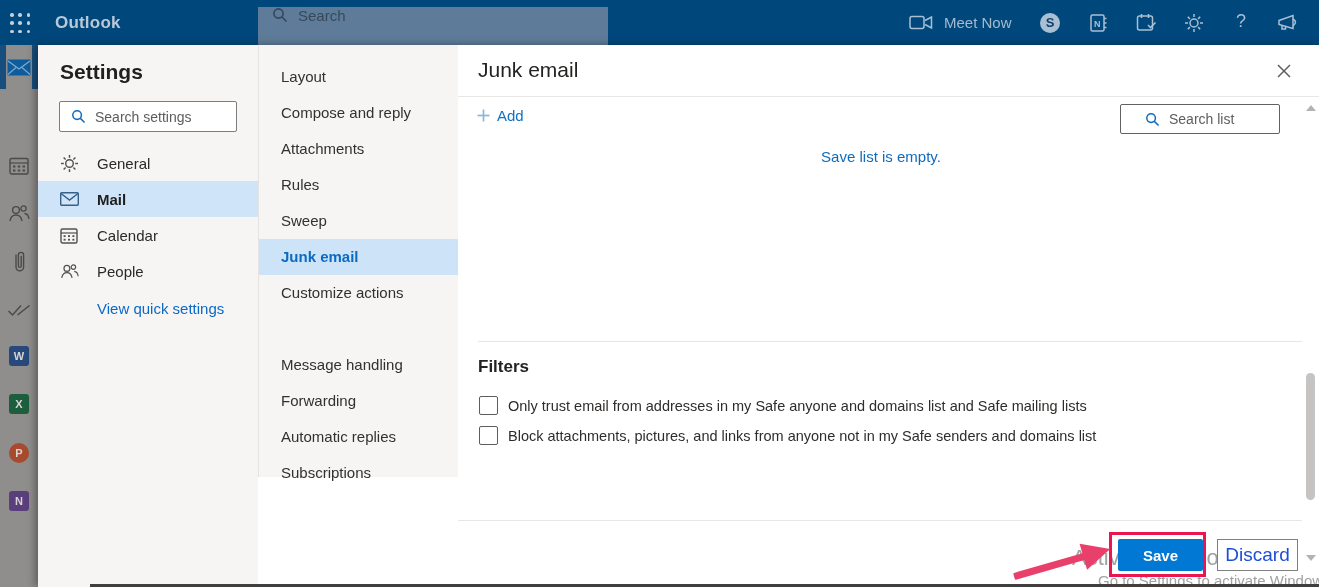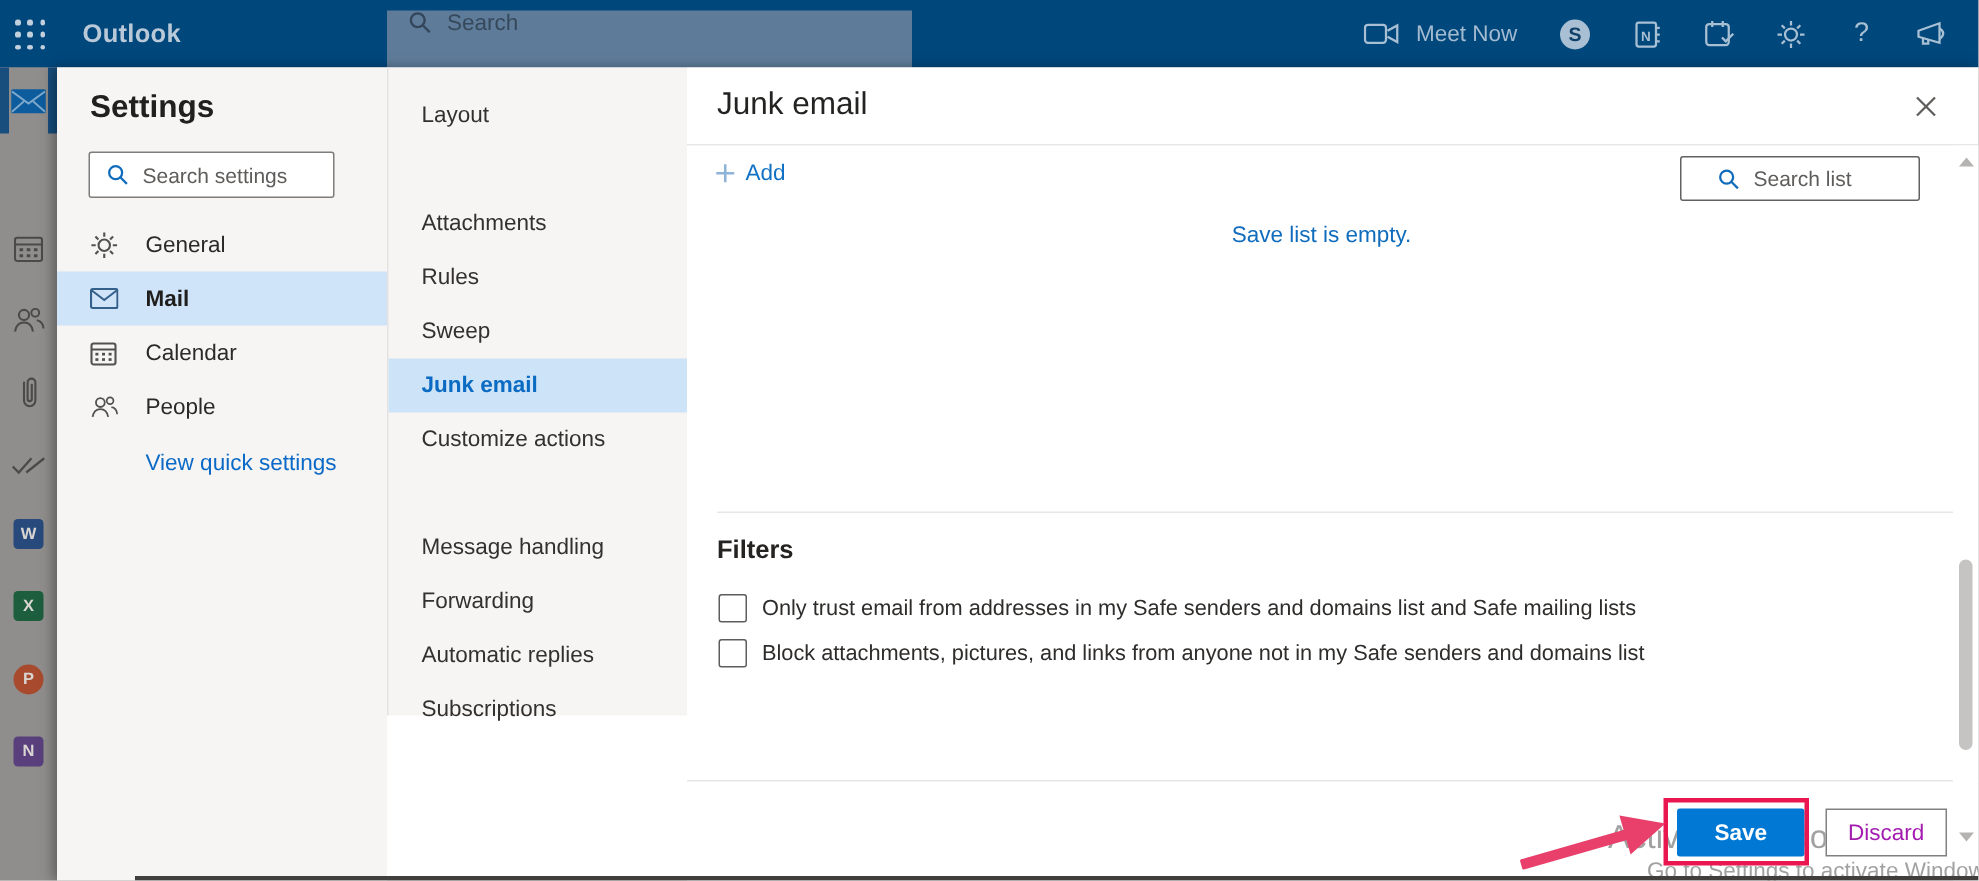--- a/index.html
+++ b/index.html
@@ -26,21 +26,21 @@
   .office-sq { width:20px; height:20px; border-radius:3px; color:#d9d5d2; font-size:11px; font-weight:700; text-align:center; line-height:20px; }
 
   
   .modal { position:absolute; left:38px; top:45px; width:1281px; height:542px; background:#fff; z-index:2; box-shadow:-3px 0 8px rgba(0,0,0,.35); }
 
   
   .col1 { position:absolute; left:0; top:0; width:220px; height:542px; background:#f6f5f3; }
   .settings-title { position:absolute; left:22px; top:15px; font-size:21px; font-weight:600; color:#21201f; }
   .sbox { position:absolute; background:#fff; border:1px solid #7f7d7b; border-radius:2px; display:flex; align-items:center; padding-left:11px; }
   .sbox span { font-size:14px; color:#5f5d5b; margin-left:9px; }
-  .col1-search { left:21px; top:56px; width:164px; height:31px; }
+  .col1-search { left:21px; top:56px; width:178px; height:31px; }
   .nav1-row { position:absolute; left:0; width:220px; height:36px; display:flex; align-items:center; cursor:pointer; }
   .nav1-row .nicon { width:19px; margin-left:22px; display:flex; }
   .nav1-row .nlabel { margin-left:18px; font-size:15px; color:#2b2a29; }
   .nav1-selected { background:#cfe4f8; }
   .nav1-selected .nlabel { font-weight:700; color:#1f1e1d; }
   .quick-link { position:absolute; left:59px; top:255px; font-size:15px; color:#0b69c7; cursor:pointer; }
 
   
   .col2 { position:absolute; left:220px; top:0; width:200px; height:432px; background:#f6f5f3; border-left:1px solid #e5e3e1; }
   .nav2-row { position:absolute; left:0; width:200px; height:36px; line-height:36px; padding-left:22px; font-size:15px; color:#33312f; cursor:pointer; }
@@ -55,21 +55,21 @@
   .add-btn span { font-size:15px; color:#1171c4; margin-left:7px; }
   .list-search { left:662px; top:59px; width:160px; height:30px; border:1px solid #63615f;padding-left:24px; }
   .empty-msg { position:absolute; left:0; top:103px; width:846px; text-align:center; font-size:15px; color:#0f6cbd; }
   .filters-heading { position:absolute; left:20px; top:312px; font-size:17px; font-weight:600; color:#242322; }
   .cbrow { position:absolute; left:21px; display:flex; align-items:flex-start; }
   .cbox { width:19px; height:19px; border:1px solid #5f5d5b; border-radius:2px; background:#fff; cursor:pointer; flex:none; }
   .cblabel { margin-left:10px; margin-top:2px; font-size:14.5px; color:#2f2d2b; }
 
   
   .save-btn { position:absolute; left:660px; top:494px; width:85px; height:32px; background:#0078d4; color:#fff; font-size:15px; font-weight:700; border:none; border-radius:2px; cursor:pointer; z-index:4; font-family:"Liberation Sans",sans-serif; }
-  .discard-btn { position:absolute; left:759px; top:494px; width:81px; height:32px; background:#fff; color:#a21caf; font-size:15px; border:1px solid #818080; border-radius:0; cursor:pointer; z-index:4; font-family:"Liberation Sans",sans-serif; }
+  .discard-btn { position:absolute; left:759px; top:494px; width:81px; height:32px; background:#fff; color:#1d4ed8; font-size:19px; border:1px solid #818080; border-radius:0; cursor:pointer; z-index:4; font-family:"Liberation Sans",sans-serif; }
   .red-rect { position:absolute; left:651px; top:487px; width:97px; height:45px; border:3px solid #ea1650; z-index:5; pointer-events:none; }
   .annot-arrow { position:absolute; left:550px; top:492px; z-index:5; pointer-events:none; }
   .wm1 { position:absolute; left:614px; top:500px; font-size:22px; color:rgba(110,110,110,.65); z-index:3; white-space:nowrap; }
   .wm2 { position:absolute; left:640px; top:527px; font-size:15px; color:rgba(110,110,110,.65); z-index:3; white-space:nowrap; }
 
   
   .scrollbar { position:absolute; right:0; top:52px; width:17px; height:490px; background:#fff; }
   .tri-up { position:absolute; left:4px; top:8px; width:0; height:0; border-left:5px solid transparent; border-right:5px solid transparent; border-bottom:6px solid #b5b3b1; cursor:pointer; }
   .tri-dn { position:absolute; left:4px; top:458px; width:0; height:0; border-left:5px solid transparent; border-right:5px solid transparent; border-top:6px solid #b5b3b1; cursor:pointer; }
   .thumb { position:absolute; left:4px; top:276px; width:9px; height:127px; background:#c6c4c2; border-radius:5px; cursor:pointer; }
@@ -279,20 +279,21 @@
             </svg>
         </span>
         <span class="nlabel">People</span>
       </div>
 
       <div class="quick-link">View quick settings</div>
     </aside>
 
     <aside class="col2">
       <div class="nav2-row" style="top:14px;">Layout</div>
+      <div class="nav2-row" style="top:50px;">Compose and reply</div>
       <div class="nav2-row" style="top:86px;">Attachments</div>
       <div class="nav2-row" style="top:122px;">Rules</div>
       <div class="nav2-row" style="top:158px;">Sweep</div>
       <div class="nav2-row nav2-selected" style="top:194px;">Junk email</div>
       <div class="nav2-row" style="top:230px;">Customize actions</div>
       <div class="nav2-row" style="top:302px;">Message handling</div>
       <div class="nav2-row" style="top:338px;">Forwarding</div>
       <div class="nav2-row" style="top:374px;">Automatic replies</div>
       <div class="nav2-row" style="top:410px;">Subscriptions</div>
     </aside>
@@ -324,21 +325,21 @@
         <span>Search list</span>
       </div>
 
       <div class="empty-msg">Save list is empty.</div>
 
       <div class="hline" style="left:20px;top:296px;width:824px;"></div>
       <div class="filters-heading">Filters</div>
 
       <div class="cbrow" style="top:351px;width:810px;">
         <span class="cbox"></span>
-        <span class="cblabel">Only trust email from addresses in my Safe senders and domains list and Safe mailing lists</span>
+        <span class="cblabel">Only trust email from addresses in my Safe anyone and domains list and Safe mailing lists</span>
       </div>
       <div class="cbrow" style="top:381px;width:810px;">
         <span class="cbox"></span>
         <span class="cblabel">Block attachments, pictures, and links from anyone not in my Safe senders and domains list</span>
       </div>
 
       <div class="hline" style="left:0;top:475px;width:861px;"></div>
 
       <div class="wm1">Activate Windows</div>
       <div class="wm2">Go to Settings to activate Windows.</div>

